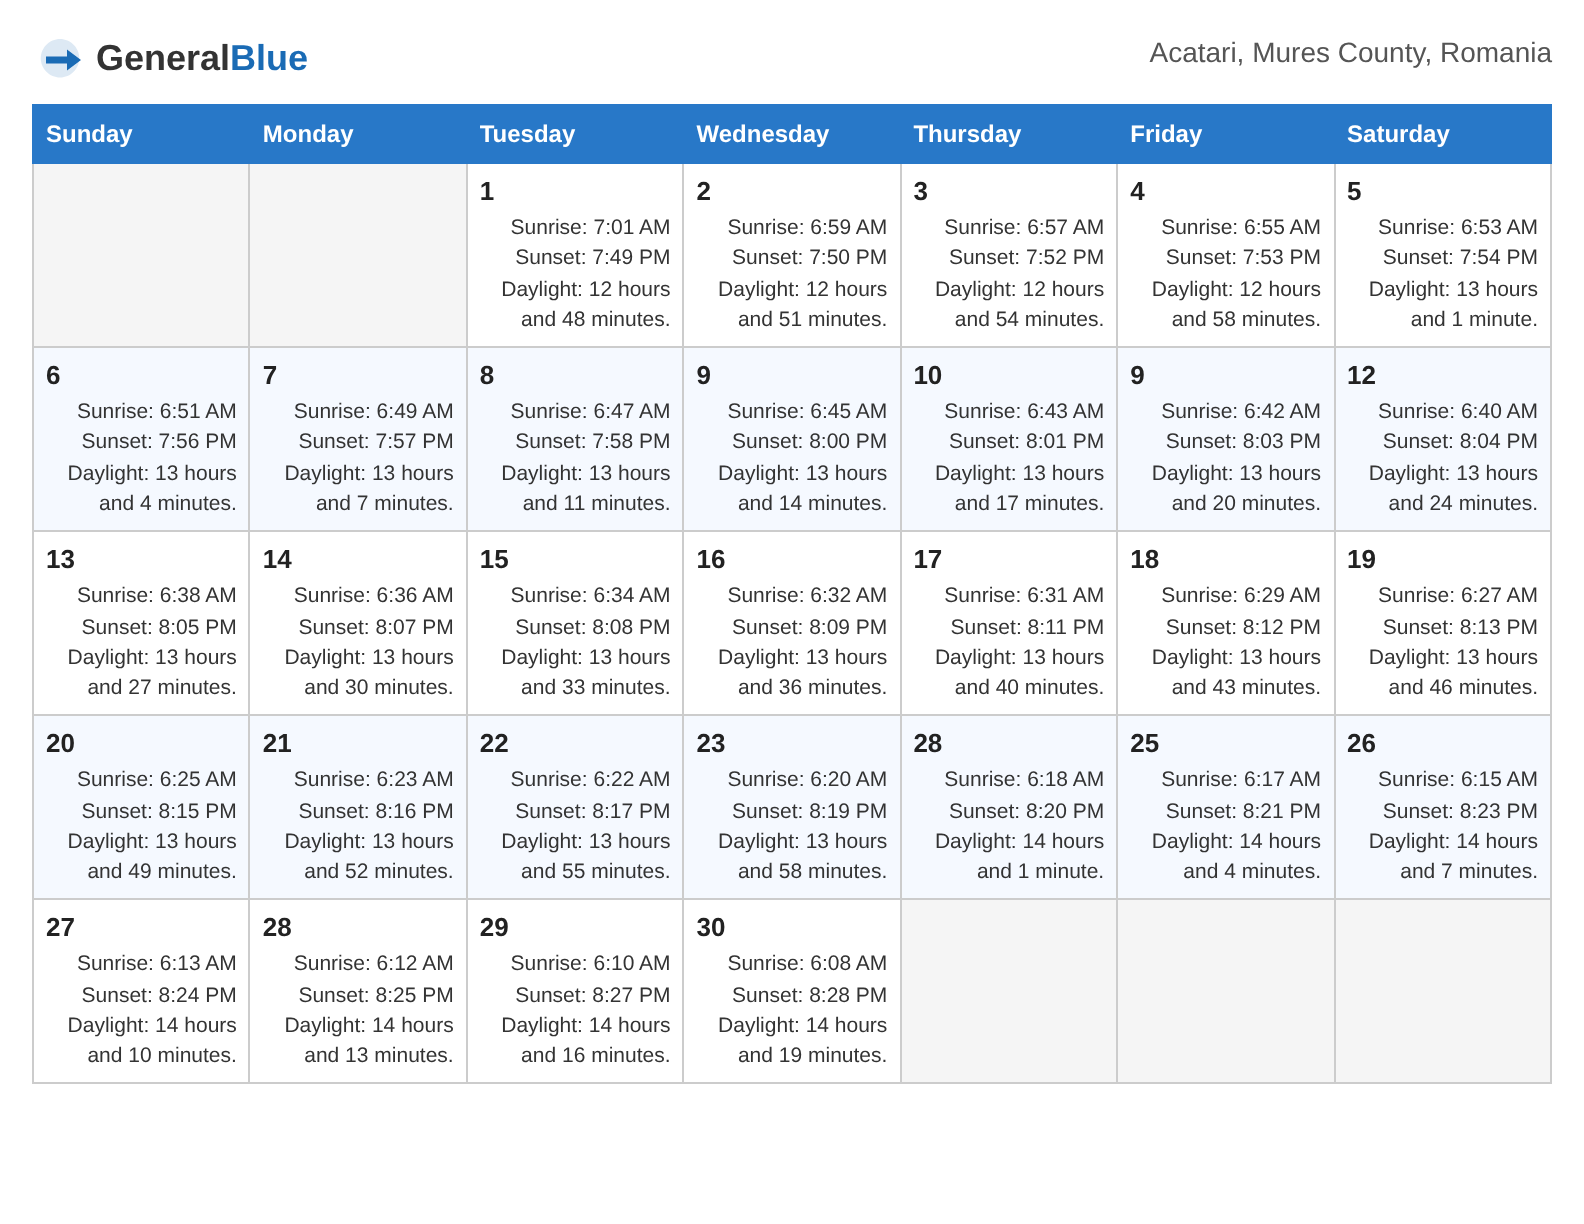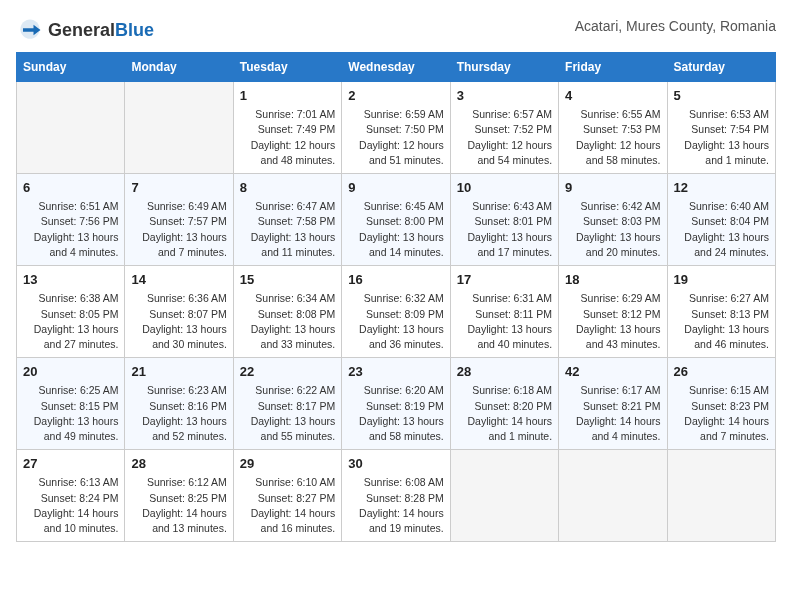--- a/index.html
+++ b/index.html
@@ -231,21 +231,21 @@
         </td>
         <td>
           <span class="day-number">23</span>
           <div class="day-info">Sunrise: 6:20 AM<br>Sunset: 8:19 PM<br>Daylight: 13 hours and 58 minutes.</div>
         </td>
         <td>
           <span class="day-number">28</span>
           <div class="day-info">Sunrise: 6:18 AM<br>Sunset: 8:20 PM<br>Daylight: 14 hours and 1 minute.</div>
         </td>
         <td>
-          <span class="day-number">42</span>
+          <span class="day-number">25</span>
           <div class="day-info">Sunrise: 6:17 AM<br>Sunset: 8:21 PM<br>Daylight: 14 hours and 4 minutes.</div>
         </td>
         <td>
           <span class="day-number">26</span>
           <div class="day-info">Sunrise: 6:15 AM<br>Sunset: 8:23 PM<br>Daylight: 14 hours and 7 minutes.</div>
         </td>
       </tr>
       <tr>
         <td>
           <span class="day-number">27</span>

